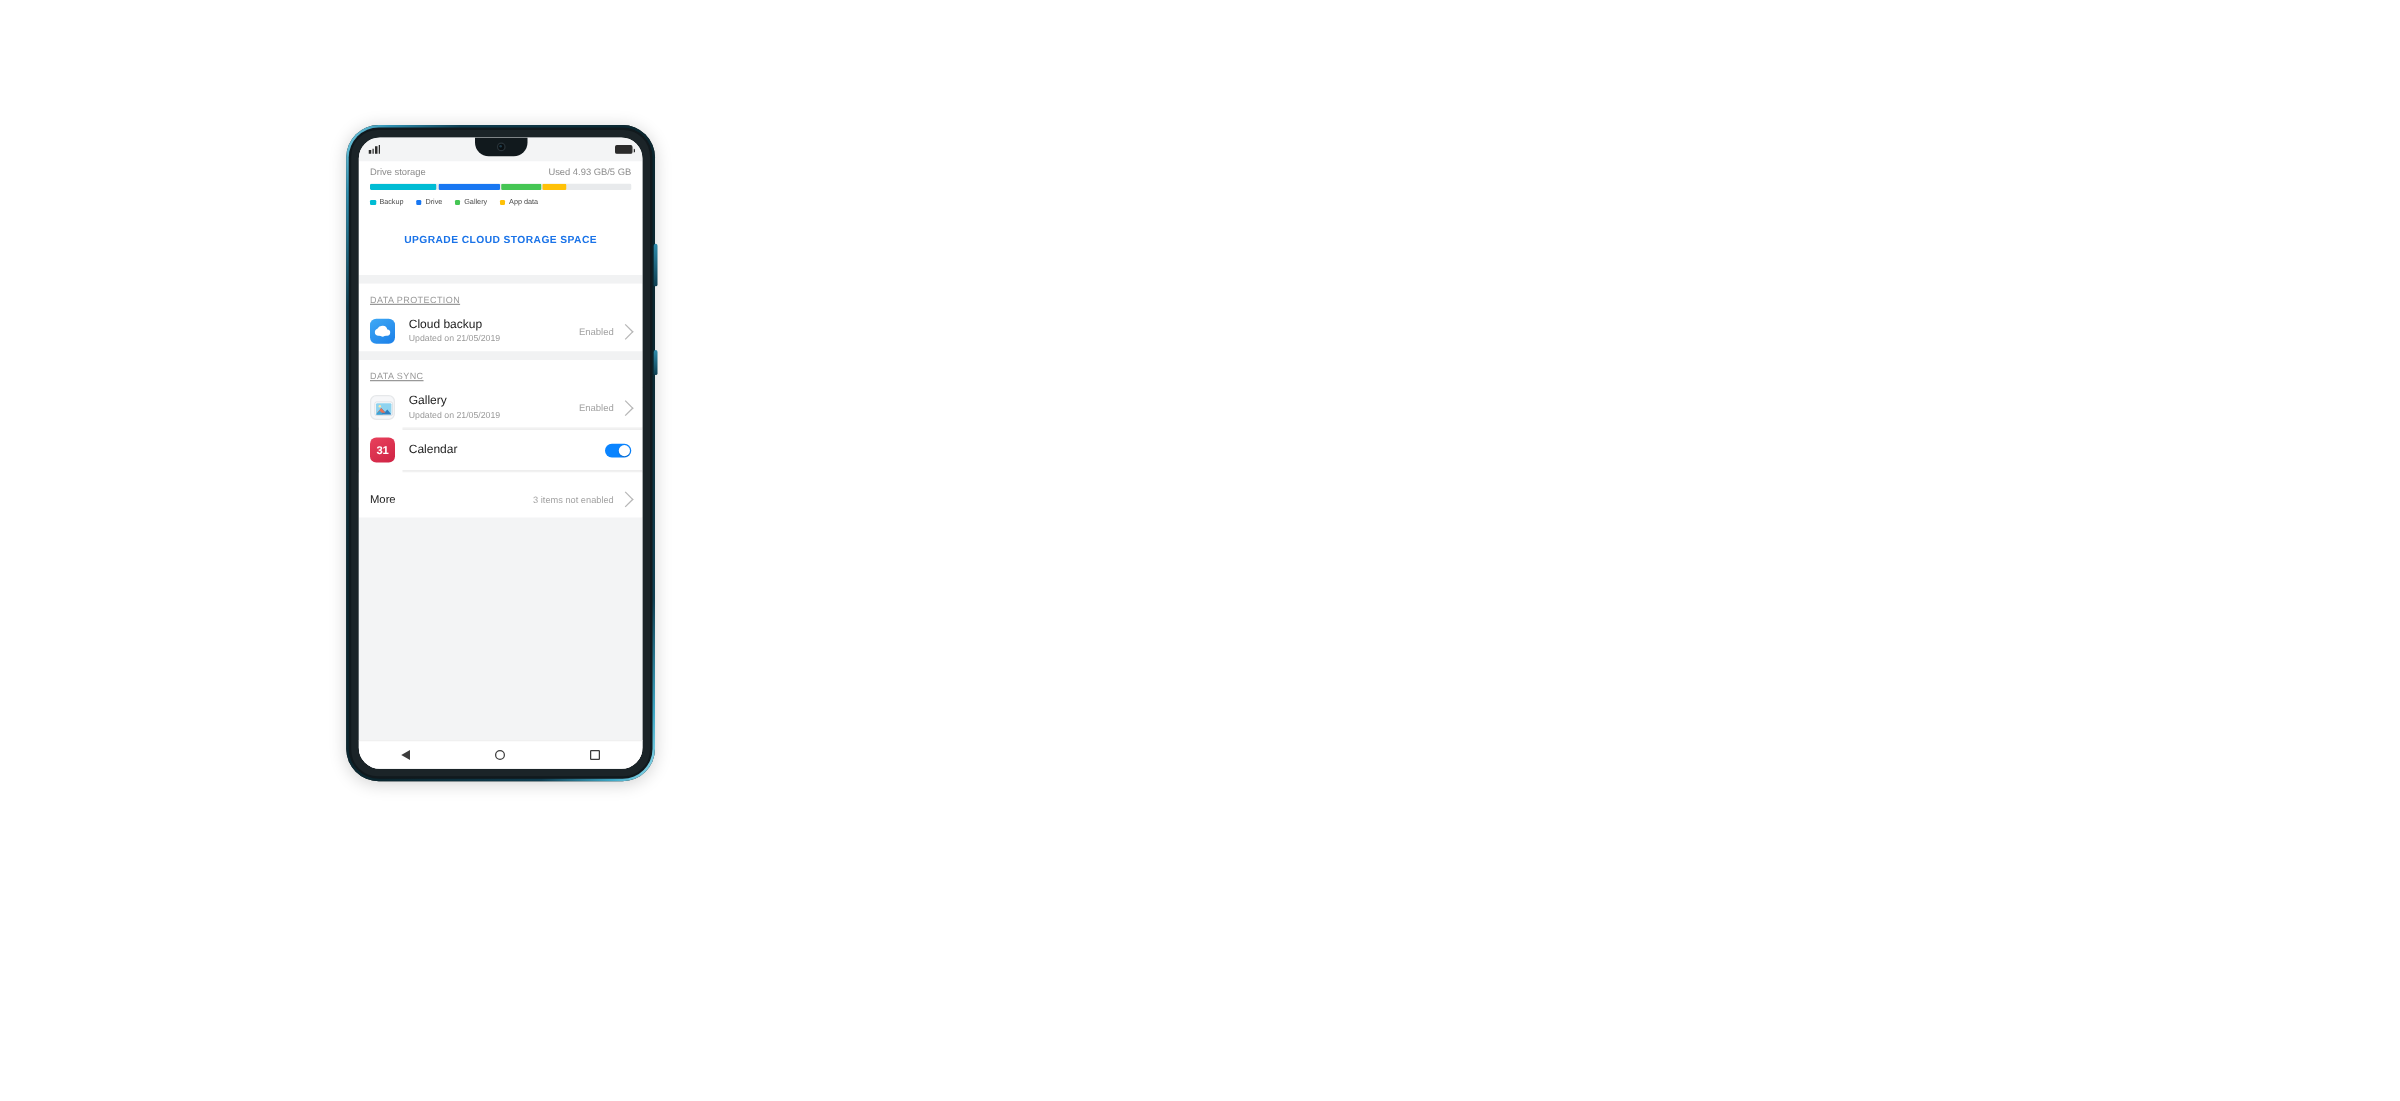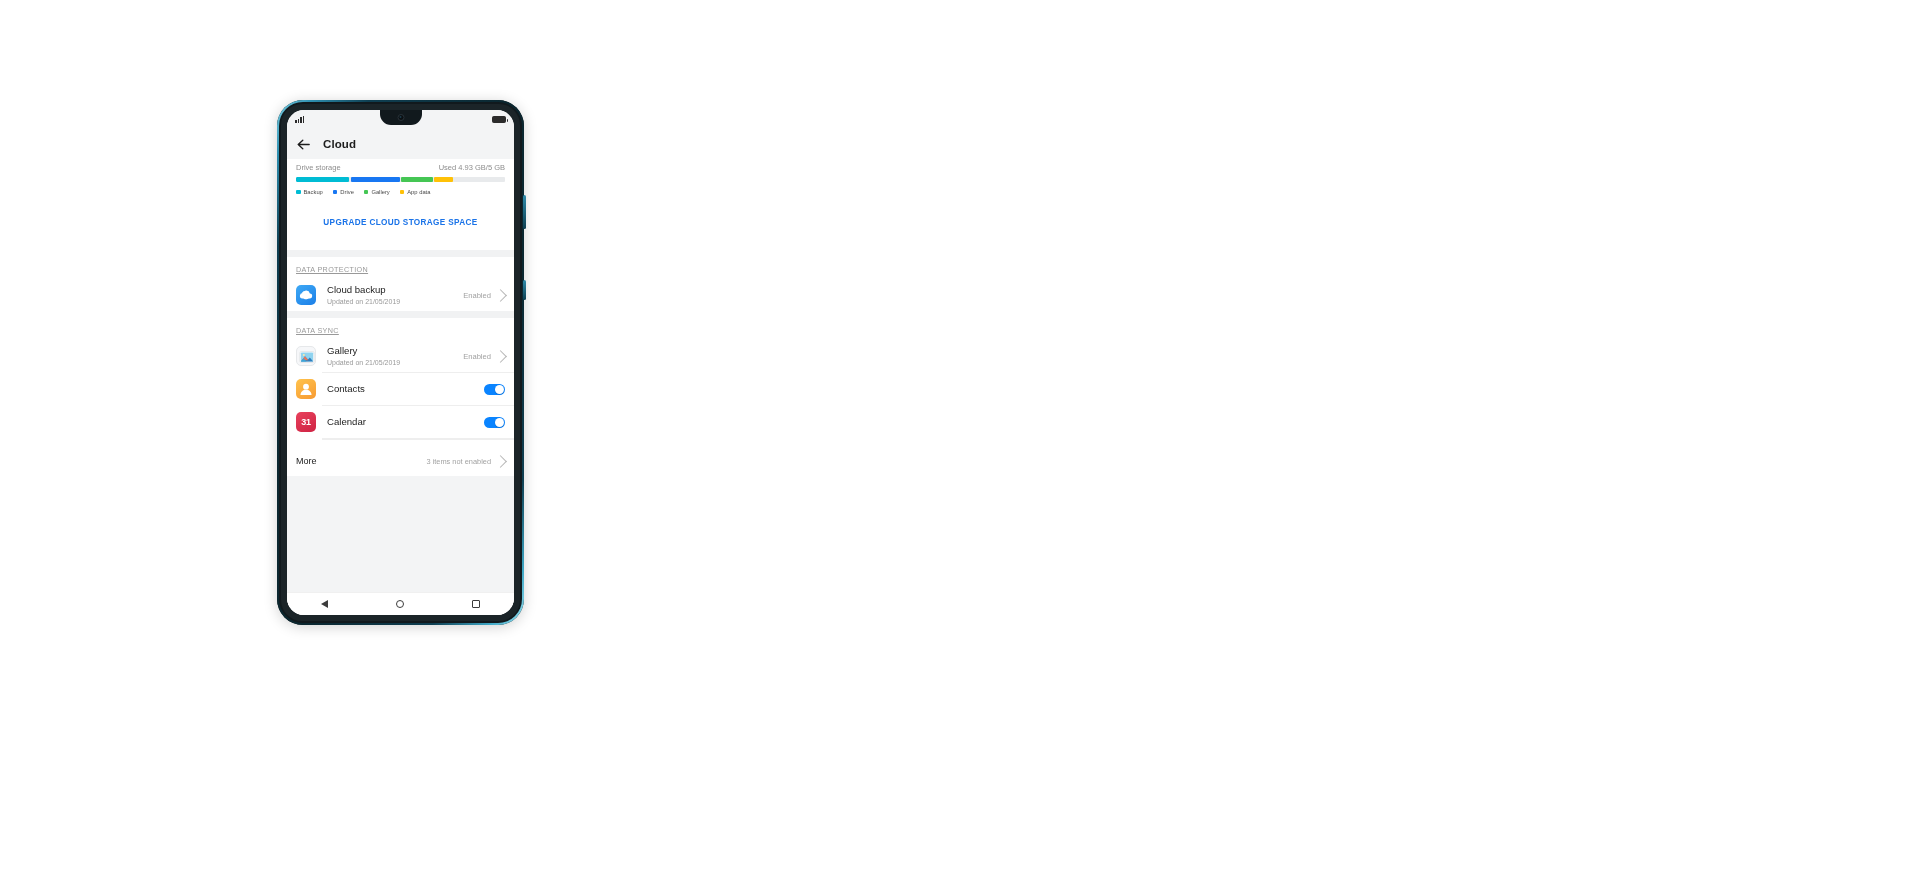--- a/index.html
+++ b/index.html
@@ -501,26 +501,20 @@
           <div class="status-bar">
             <div class="signal-icon">
               <i></i>
                 <i></i>
                 <i></i>
                 <i></i>
             </div>
             <div class="battery-icon"></div>
           </div>
 
-          <div class="appbar">
-            <svg class="back-arrow" viewBox="0 0 24 24">
-              <path d="M20 12 H5 M11 6 L4.5 12 L11 18" fill="none" stroke="#1c1c1c" stroke-width="1.9" stroke-linecap="round" stroke-linejoin="round"></path>
-            </svg>
-            <div class="appbar-title">Cloud</div>
-          </div>
 
           <div class="scroll-area">
 
 
             <div class="storage-block">
               <div class="storage-head">
                 <span class="storage-label">Drive storage</span>
                 <span class="storage-used">Used 4.93 GB/5 GB</span>
               </div>
               <div class="storage-bar" id="storage-bar">
@@ -583,33 +577,20 @@
         <path d="M4.6 17.4 L8.0 13.6 L11.3 17.4 Z" fill="#3aa6d8"></path>
       </svg></div>
                   <div class="row-texts">
         <div class="row-title">Gallery</div>
                     <div class="row-sub">Updated on 21/05/2019</div>
                   </div>
                   <span class="row-value">Enabled</span>
                <span class="chev"></span>
                 </div>
                 <div class="row-divider"></div>
-                <div class="list-row">
-                  <div class="row-icon ic-contacts">
-      <svg viewBox="0 0 24 24" width="20" height="20">
-        <circle cx="12" cy="9.2" r="3.5" fill="#ffffff"></circle>
-        <path d="M5.4 19.2c0-3.7 3-6.2 6.6-6.2s6.6 2.5 6.6 6.2z" fill="#ffffff"></path>
-      </svg></div>
-                  <div class="row-texts">
-        <div class="row-title">Contacts</div>
-                  </div>
-                  <div class="toggle">
-                 <div class="knob"></div>
-               </div>
-                </div>
                 <div class="row-divider"></div>
                 <div class="list-row">
                   <div class="row-icon ic-calendar">
       <span class="cal-num">31</span>
     </div>
                   <div class="row-texts">
         <div class="row-title">Calendar</div>
                   </div>
                   <div class="toggle">
                  <div class="knob"></div>

